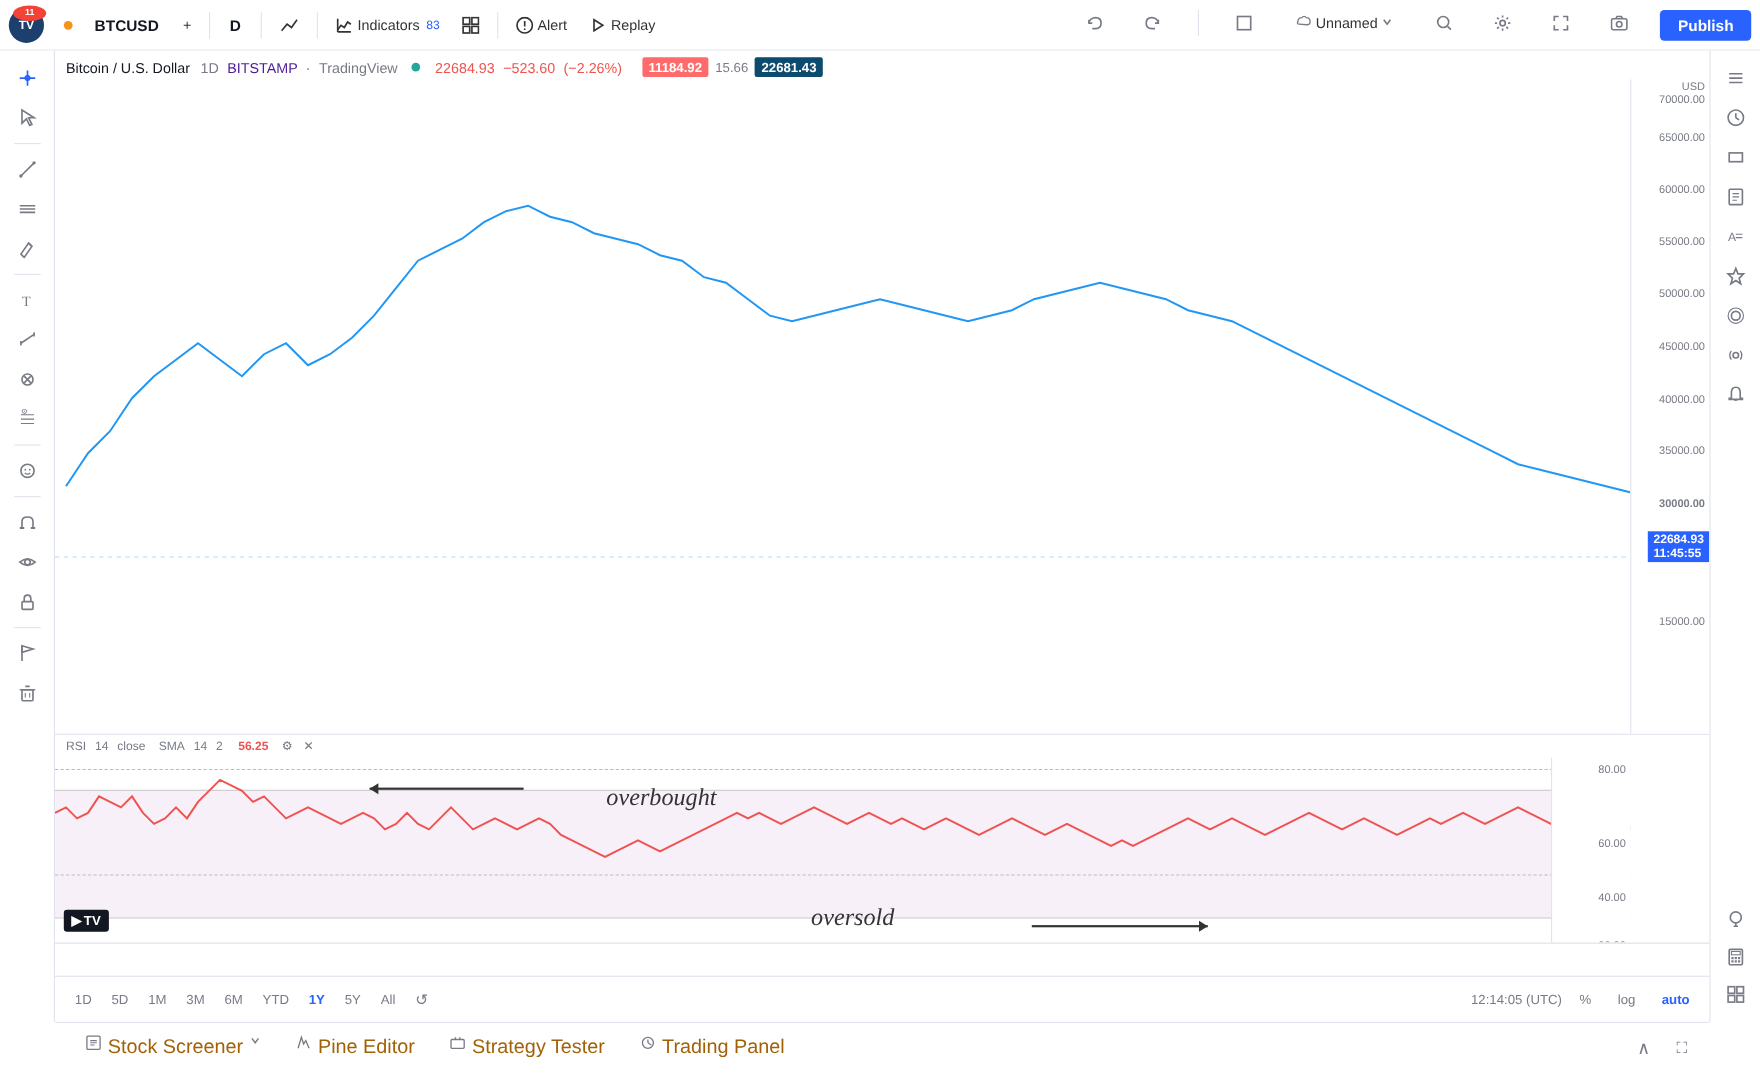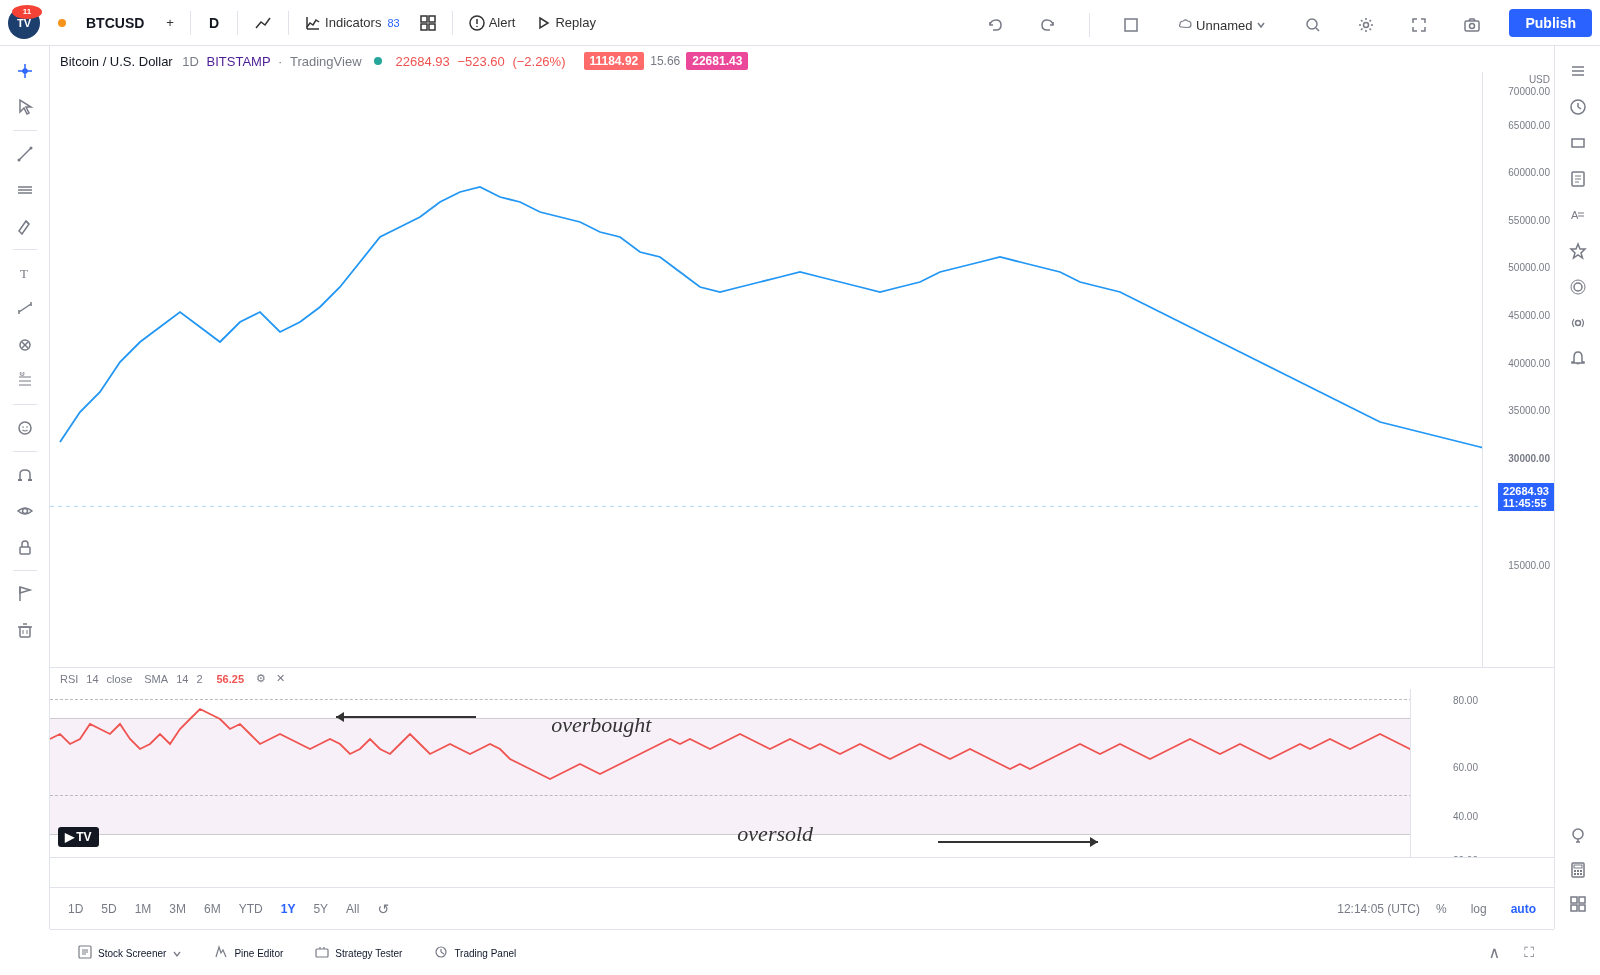--- a/index.html
+++ b/index.html
@@ -37,21 +37,21 @@
     .symbol-btn {
       display: flex; align-items: center; gap: 20px;
       padding: 4px 10px; border-radius: 4px; cursor: pointer;
       background: transparent; border: none; font-size: 14px; font-weight: 600; color: #131722;
     }
     .symbol-dot { width: 8px; height: 8px; border-radius: 50%; background: #f7931a; }
     .interval-btn {
       padding: 4px 10px; border-radius: 4px; cursor: pointer;
       background: transparent; border: none; font-size: 14px; font-weight: 600; color: #131722;
     }
-    .toolbar-right { margin-left: auto; display: flex; align-items: flex-end; gap: 21px; }
+    .toolbar-right { margin-left: auto; display: flex; align-items: flex-start; gap: 21px; }
     .publish-btn {
       background: #2962ff; color: white; border: none;
       padding: 6px 16px; border-radius: 4px; cursor: pointer;
       font-size: 14px; font-weight: 600;
     }
     .unnamed-btn {
       display: flex; align-items: center; gap: 4px;
       padding: 4px 10px; border-radius: 4px; cursor: pointer;
       background: transparent; border: none; font-size: 13px; color: #333;
     }
@@ -97,21 +97,21 @@
     }
 
     
     #chart-header {
       padding: 6px 10px 2px;
       display: flex; align-items: center; gap: 8px;
       font-size: 12px; color: #787b86;
       flex-shrink: 0;
     }
     .ohlc-open { background: #ff6b6b; color: white; padding: 2px 6px; border-radius: 2px; font-size: 12px; font-weight: 600; }
-    .ohlc-close { background: #ec4899; color: white; padding: 2px 6px; border-radius: 2px; font-size: 12px; font-weight: 600; }
+    .ohlc-close { background: #0c4a6e; color: white; padding: 2px 6px; border-radius: 2px; font-size: 12px; font-weight: 600; }
     .price-change { color: #ef5350; font-size: 13px; }
 
     
     #main-chart {
       flex: 1;
       position: relative;
       overflow: hidden;
     }
 
     
@@ -135,23 +135,23 @@
       height: 46px;
       background: #fff;
       border-top: 1px solid #e0e3eb;
       display: flex; align-items: center;
       padding: 0 12px;
       gap: 0;
       z-index: 10;
     }
     .bottom-tab {
       padding: 8px 16px; cursor: pointer;
-      font-size: 10px; color: #0f172a;
+      font-size: 18px; color: #a16207;
       border-bottom: 2px solid transparent;
-      display: flex; align-items: flex-end; gap: 6px;
+      display: flex; align-items: flex-start; gap: 6px;
     }
     .time-period-btn {
       padding: 4px 8px; border-radius: 4px; cursor: pointer;
       background: transparent; border: none; font-size: 12px; color: #787b86;
     }
     .time-period-btn.active { color: #2962ff; font-weight: 600; }
 
     
     .chart-svg { width: 100%; height: 100%; }
   </style>

